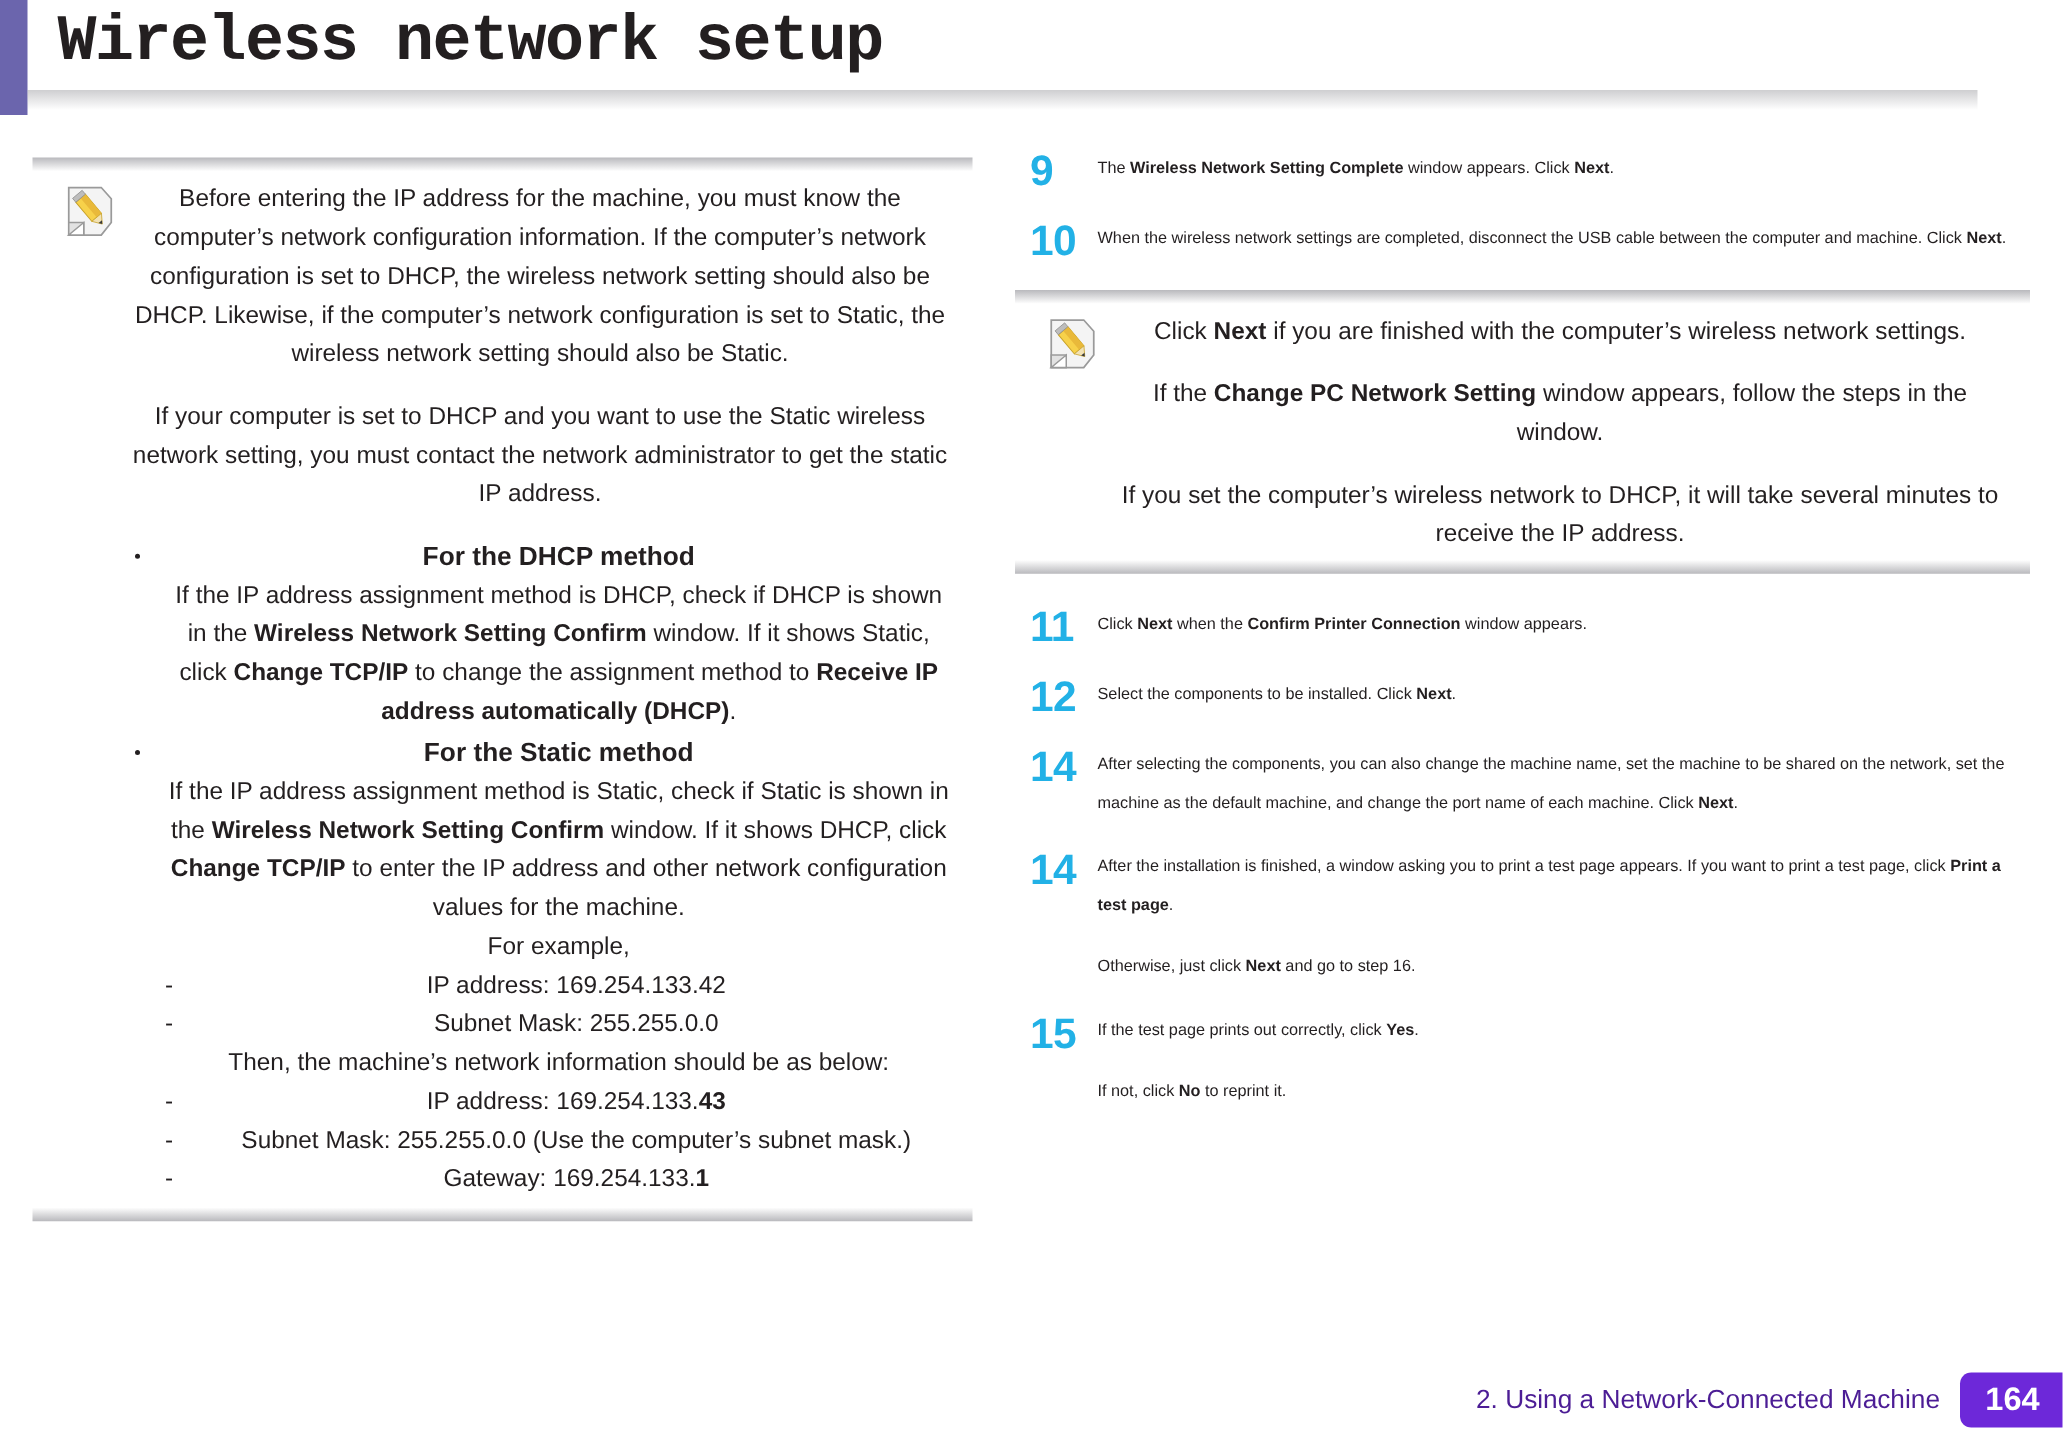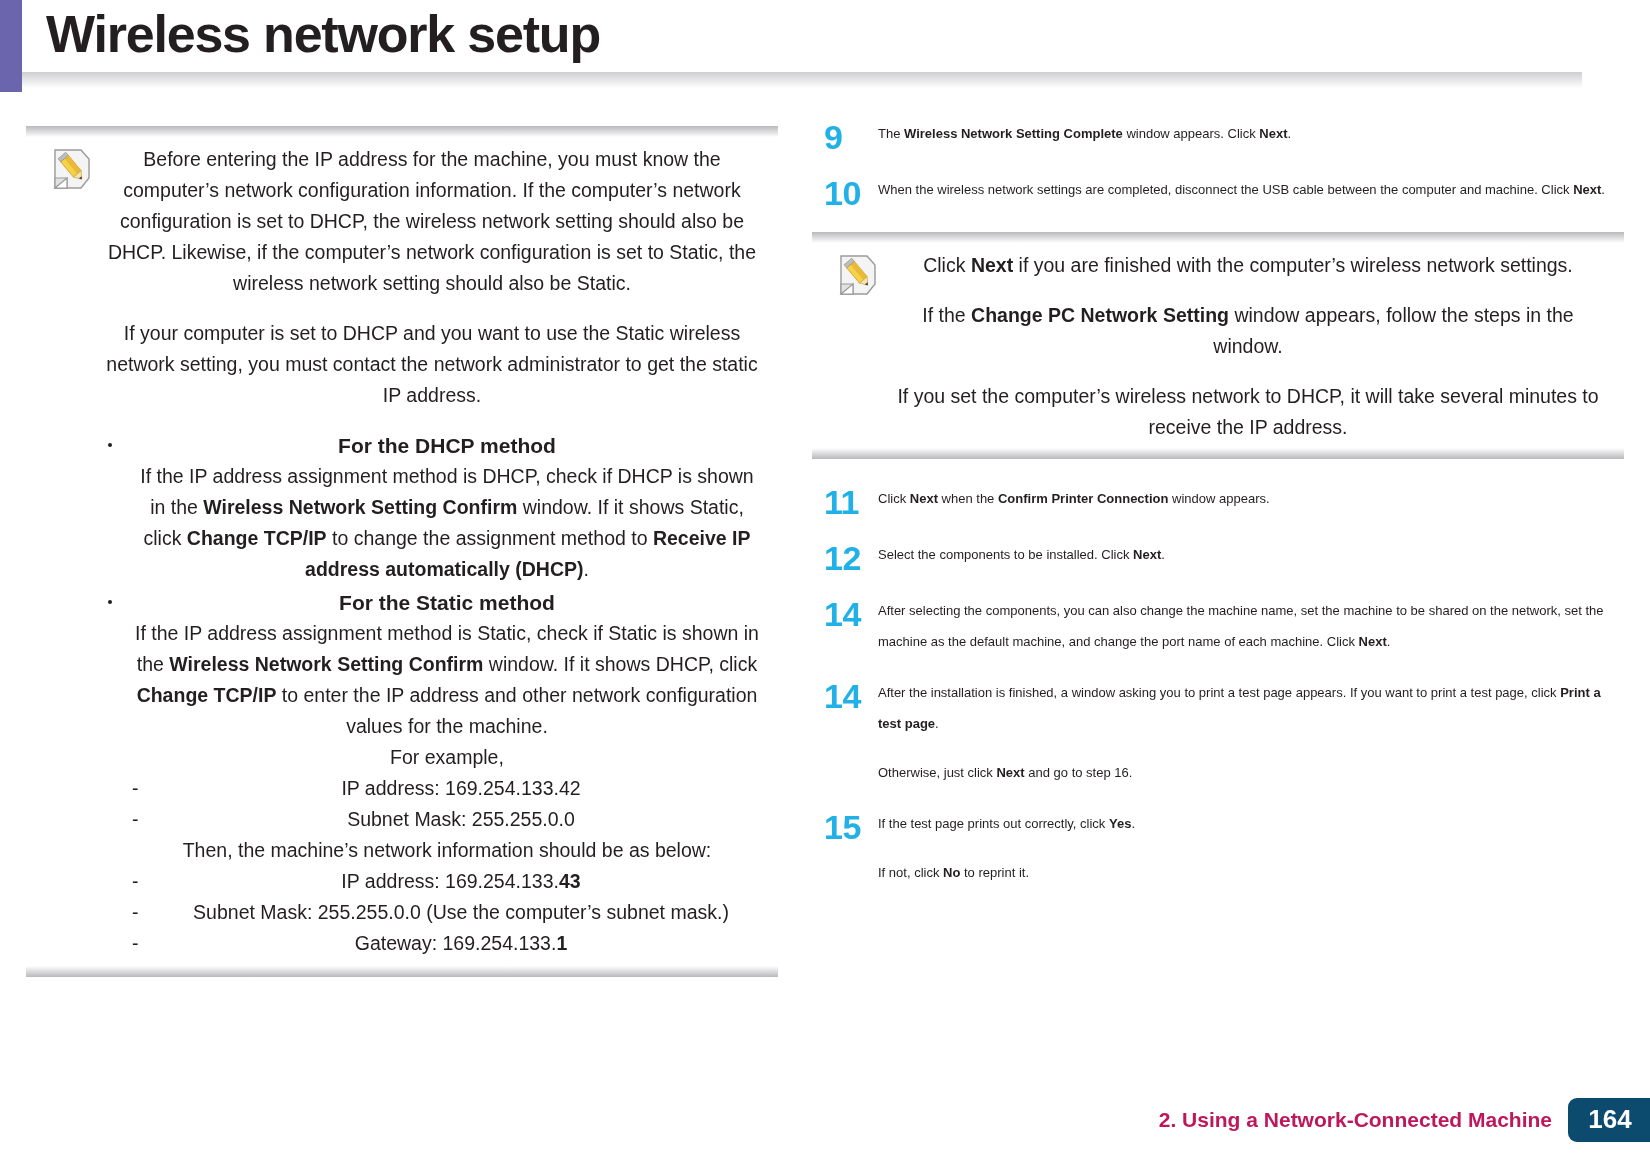--- a/index.html
+++ b/index.html
@@ -26,20 +26,21 @@
     background: #6b65ad;
   }
 
   
   .page-header {
     position: absolute;
     left: 0;
     top: 0;
     width: 1634px;
     height: 96px;
+    font-family: Liberation Mono, monospace;
   }
   .page-title {
     position: absolute;
     left: 46px;
     top: 4px;
     font-size: 52px;
     font-weight: bold;
     letter-spacing: -1.2px;
     color: #231f20;
     white-space: nowrap;
@@ -198,27 +199,27 @@
   .footer {
     position: absolute;
     right: 0;
     bottom: 16px;
     display: flex;
     align-items: center;
     gap: 0px;
   }
   .footer-title {
     font-size: 21px;
-    font-weight: bold;
-    color: #be185d;
+    font-weight: normal;
+    color: #4c1d95;
     padding-right: 16px;
     white-space: nowrap;
   }
   .footer-page {
-    background: #0c4a6e;
+    background: #6d28d9;
     color: #ffffff;
     font-size: 26px;
     font-weight: bold;
     border-radius: 9px 0 0 9px;
     padding: 6px 14px 7px 16px;
     min-width: 52px;
     text-align: center;
   }
 </style>
 </head>

